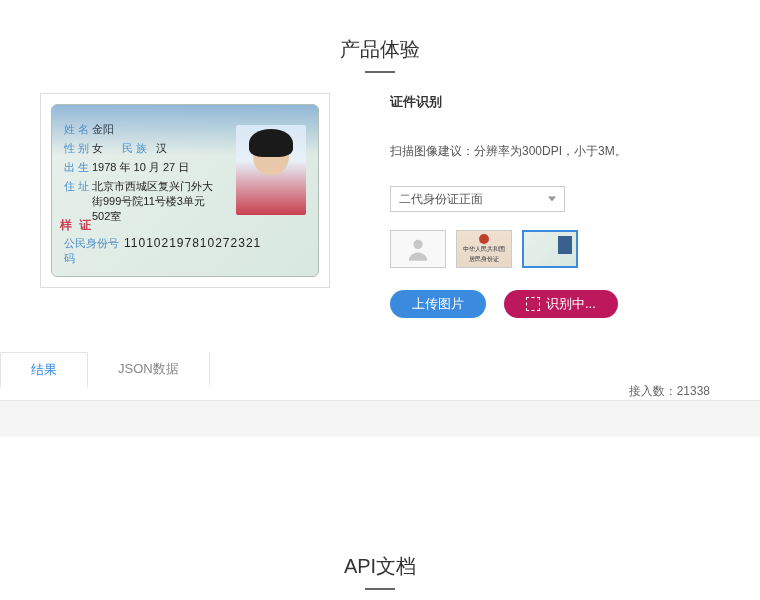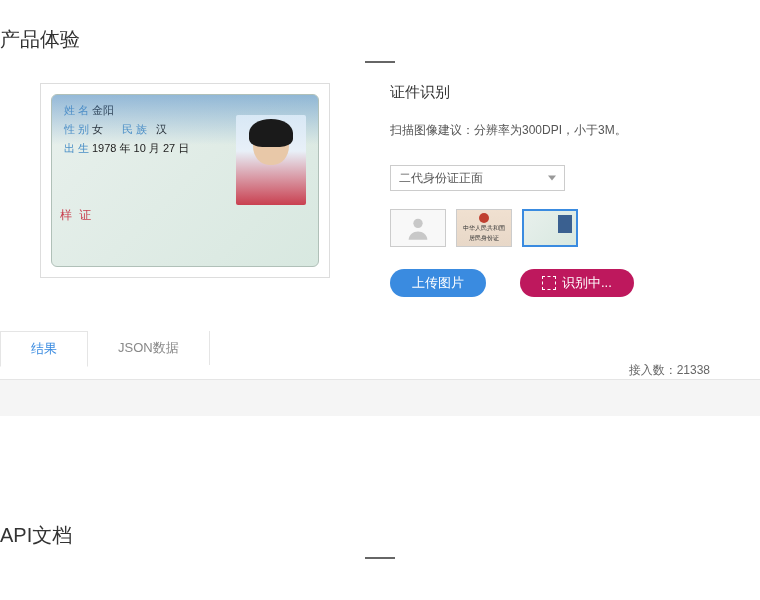--- a/index.html
+++ b/index.html
@@ -4,22 +4,22 @@
 <style>
 * { margin: 0; padding: 0; box-sizing: border-box; }
 body {
   font-family: "Microsoft YaHei", Arial, sans-serif;
   font-size: 13px;
   color: #333;
   background: #fff;
   width: 760px;
 }
 .section-title {
-  text-align: left;
-  padding: 26px 0 10px;
+  text-align: center;
+  padding: 36px 0 10px;
 }
 .section-title h2 {
   font-size: 20px;
   font-weight: 400;
   color: #333;
 }
 .section-title .underline {
   width: 30px;
   height: 2px;
   background: #666;
@@ -37,21 +37,21 @@
   width: 290px;
   height: 195px;
   position: relative;
 }
 .id-card {
   width: 100%;
   height: 100%;
   background: linear-gradient(135deg, #e8f0ec 0%, #d8e8e0 100%);
   border-radius: 6px;
   position: relative;
-  padding: 8px 12px;
+  padding: 17px 12px;
   overflow: hidden;
   border: 1px solid #b0c0b8;
 }
 .id-card::before {
   content: "";
   position: absolute;
   top: 0; left: 0; right: 0;
   height: 50px;
   background: linear-gradient(180deg, rgba(80,140,200,0.55), rgba(80,140,200,0));
   pointer-events: none;
@@ -85,35 +85,35 @@
   width: 44px; height: 28px;
   background: #1a1a1a;
   border-radius: 50% 50% 30% 30%;
 }
 .id-stamp {
   position: absolute;
   left: 8px;
   bottom: 42px;
   color: #c94050;
   font-size: 12px;
-  font-weight: normal;
+  font-weight: bold;
   letter-spacing: 2px;
 }
 .id-num-row {
   position: absolute;
   bottom: 10px;
   left: 12px;
   right: 12px;
   display: flex;
   font-size: 11px;
 }
 .id-num-row .id-label { width: 60px; }
 .id-num-row .id-val { letter-spacing: 1px; font-size: 12px; }
 .right-col { flex: 1; }
-.right-title { font-size: 15px; margin-bottom: 0; }
+.right-title { font-size: 13px; margin-bottom: 12px; font-weight: bold; }
 .hint { font-size: 12px; color: #555; line-height: 1.6; margin-bottom: 10px; }
 .select-wrap {
   border: 1px solid #ccc;
   width: 175px;
   height: 26px;
   display: flex;
   align-items: center;
   padding: 0 8px;
   font-size: 12px;
   color: #555;
@@ -155,21 +155,21 @@
   background: linear-gradient(135deg,#e8f0ec,#d8e8e0);
   position: relative;
 }
 .thumb-id::after {
   content:"";
   position:absolute;
   right:4px; top:4px;
   width:14px; height:18px;
   background:#3a6090;
 }
-.btns { display: flex; gap: 34px; }
+.btns { display: flex; gap: 18px; }
 .btn {
   border: none;
   border-radius: 14px;
   height: 28px;
   padding: 0 22px;
   font-size: 13px;
   color: #fff;
   cursor: pointer;
   display: inline-flex;
   align-items: center;
@@ -234,22 +234,34 @@
         <div class="id-row">
           <span class="id-label">性 别</span>
           <span class="id-val" style="width:30px">女</span>
           <span class="id-label" style="width:34px">民 族</span>
           <span class="id-val">汉</span>
         </div>
         <div class="id-row">
           <span class="id-label">出 生</span>
           <span class="id-val">1978 年 10 月 27 日</span>
         </div>
+        <div class="id-row">
+          <span class="id-label">住 址</span>
+          <span class="id-val">
+            <span>北京市西城区复兴门外大</span><br>
+            <span>街999号院11号楼3单元</span><br>
+            <span>502室</span>
+          </span>
+        </div>
         <div class="id-photo"></div>
         <div class="id-stamp">样 证</div>
+        <div class="id-num-row">
+          <span class="id-label">公民身份号码</span>
+          <span class="id-val">110102197810272321</span>
+        </div>
       </div>
     </div>
   </div>
 
   <div class="right-col">
     <div class="right-title">证件识别</div>
     <div class="hint">
       <br>
       <span>扫描图像建议：分辨率为300DPI，小于3M。</span>
     </div>

